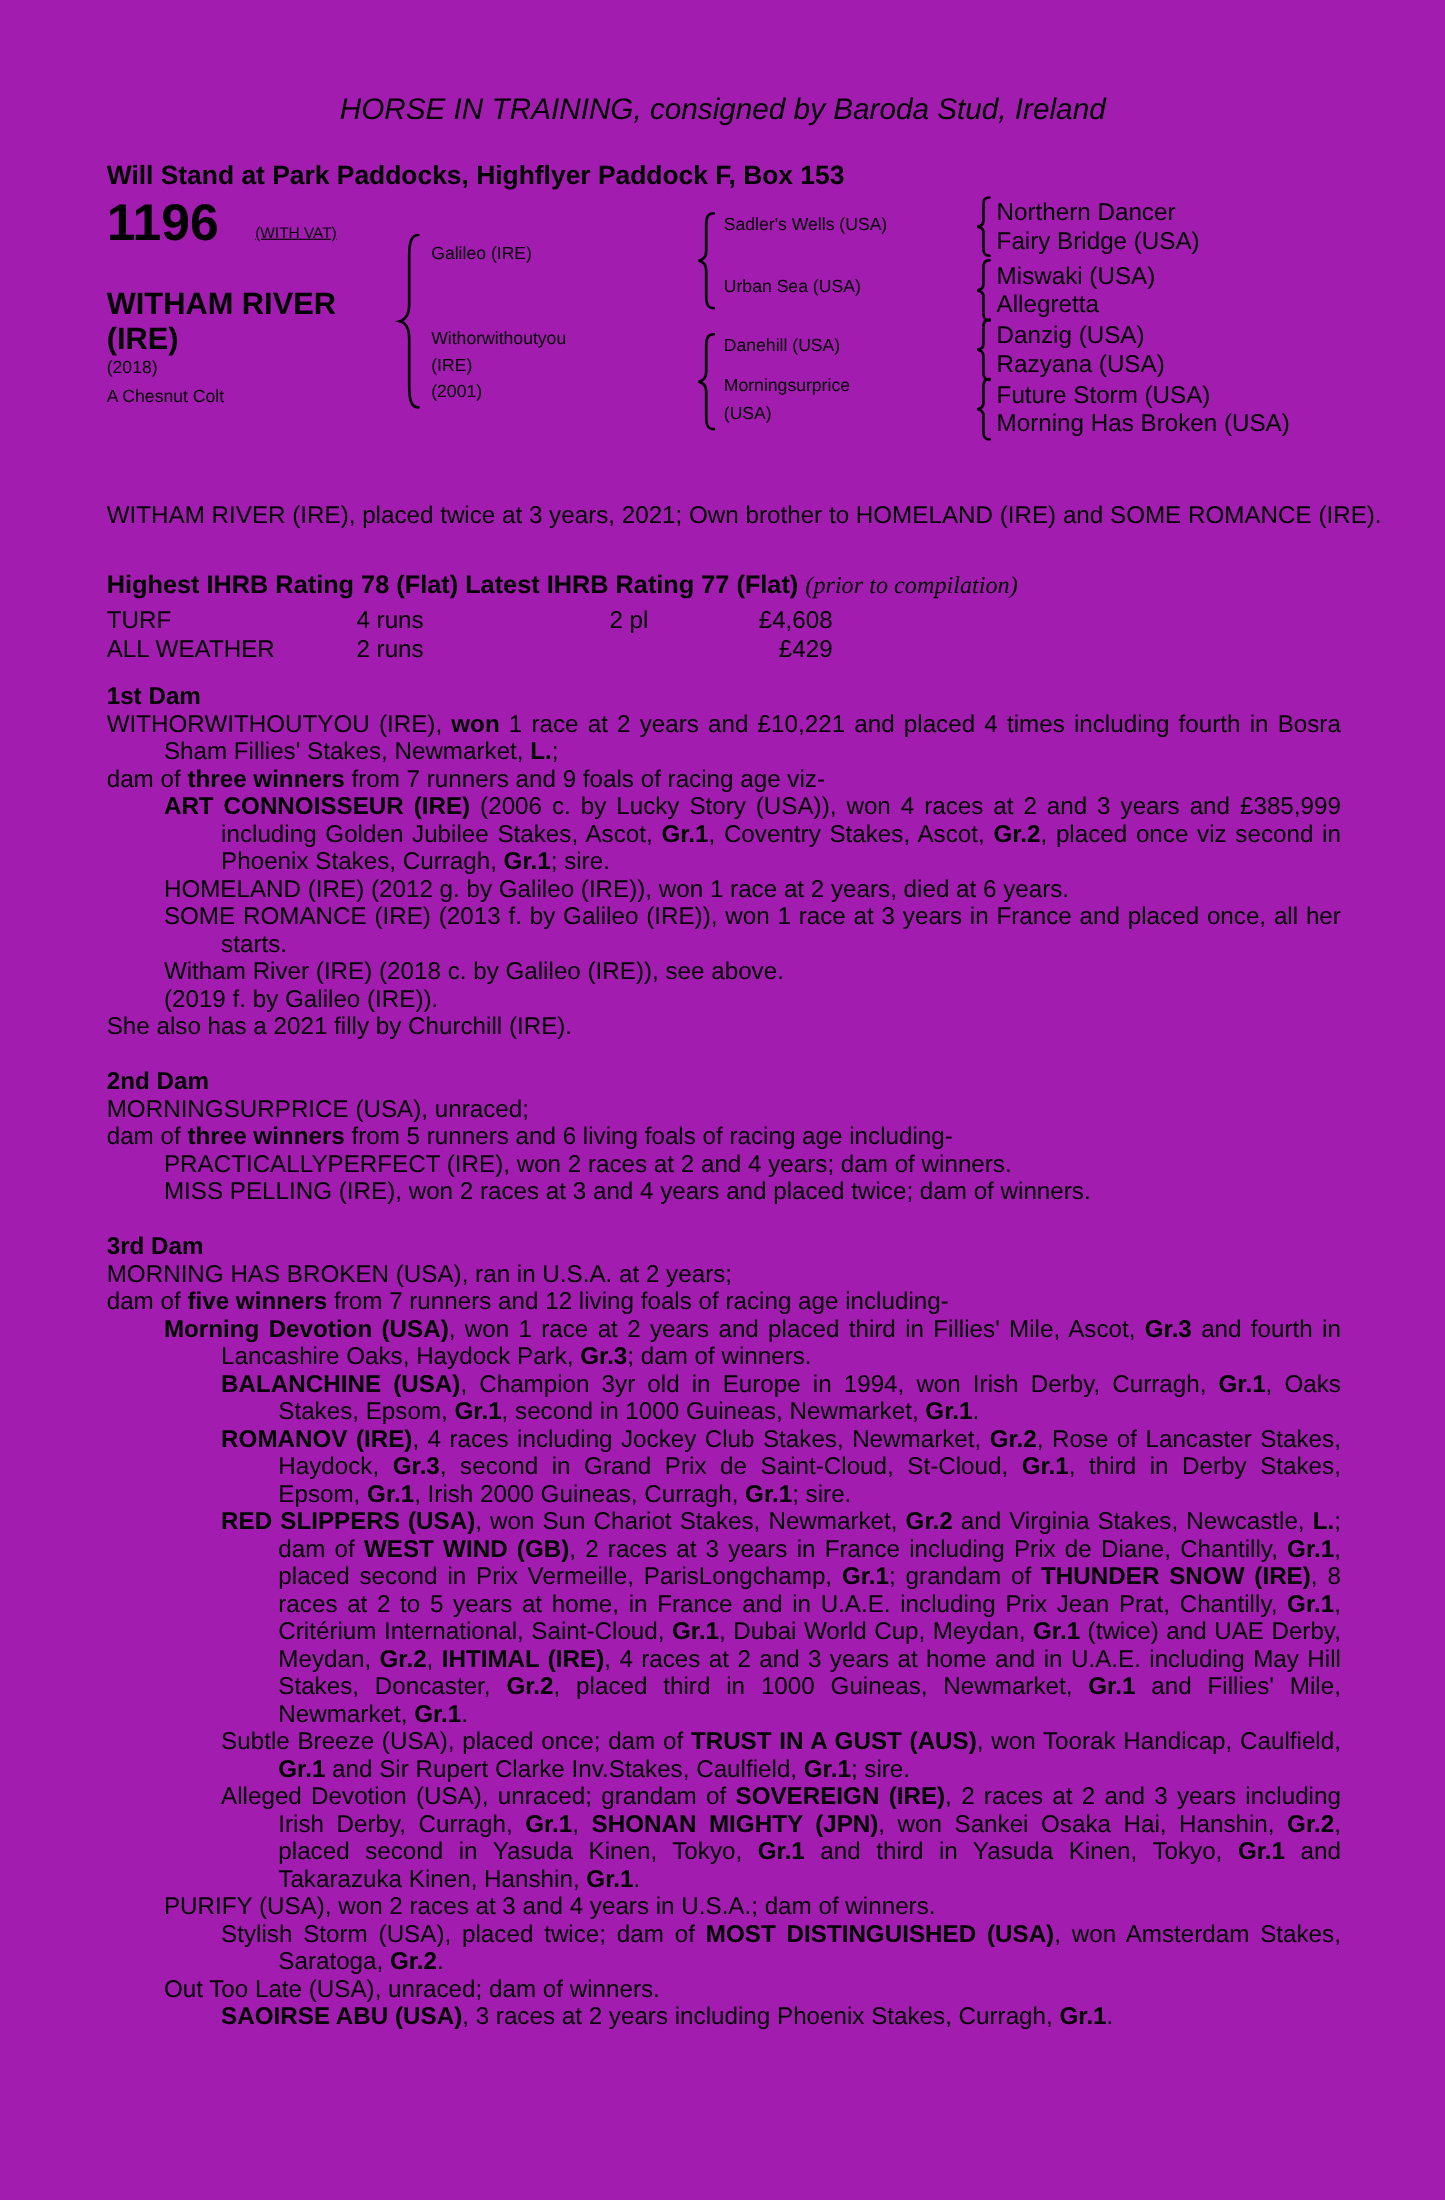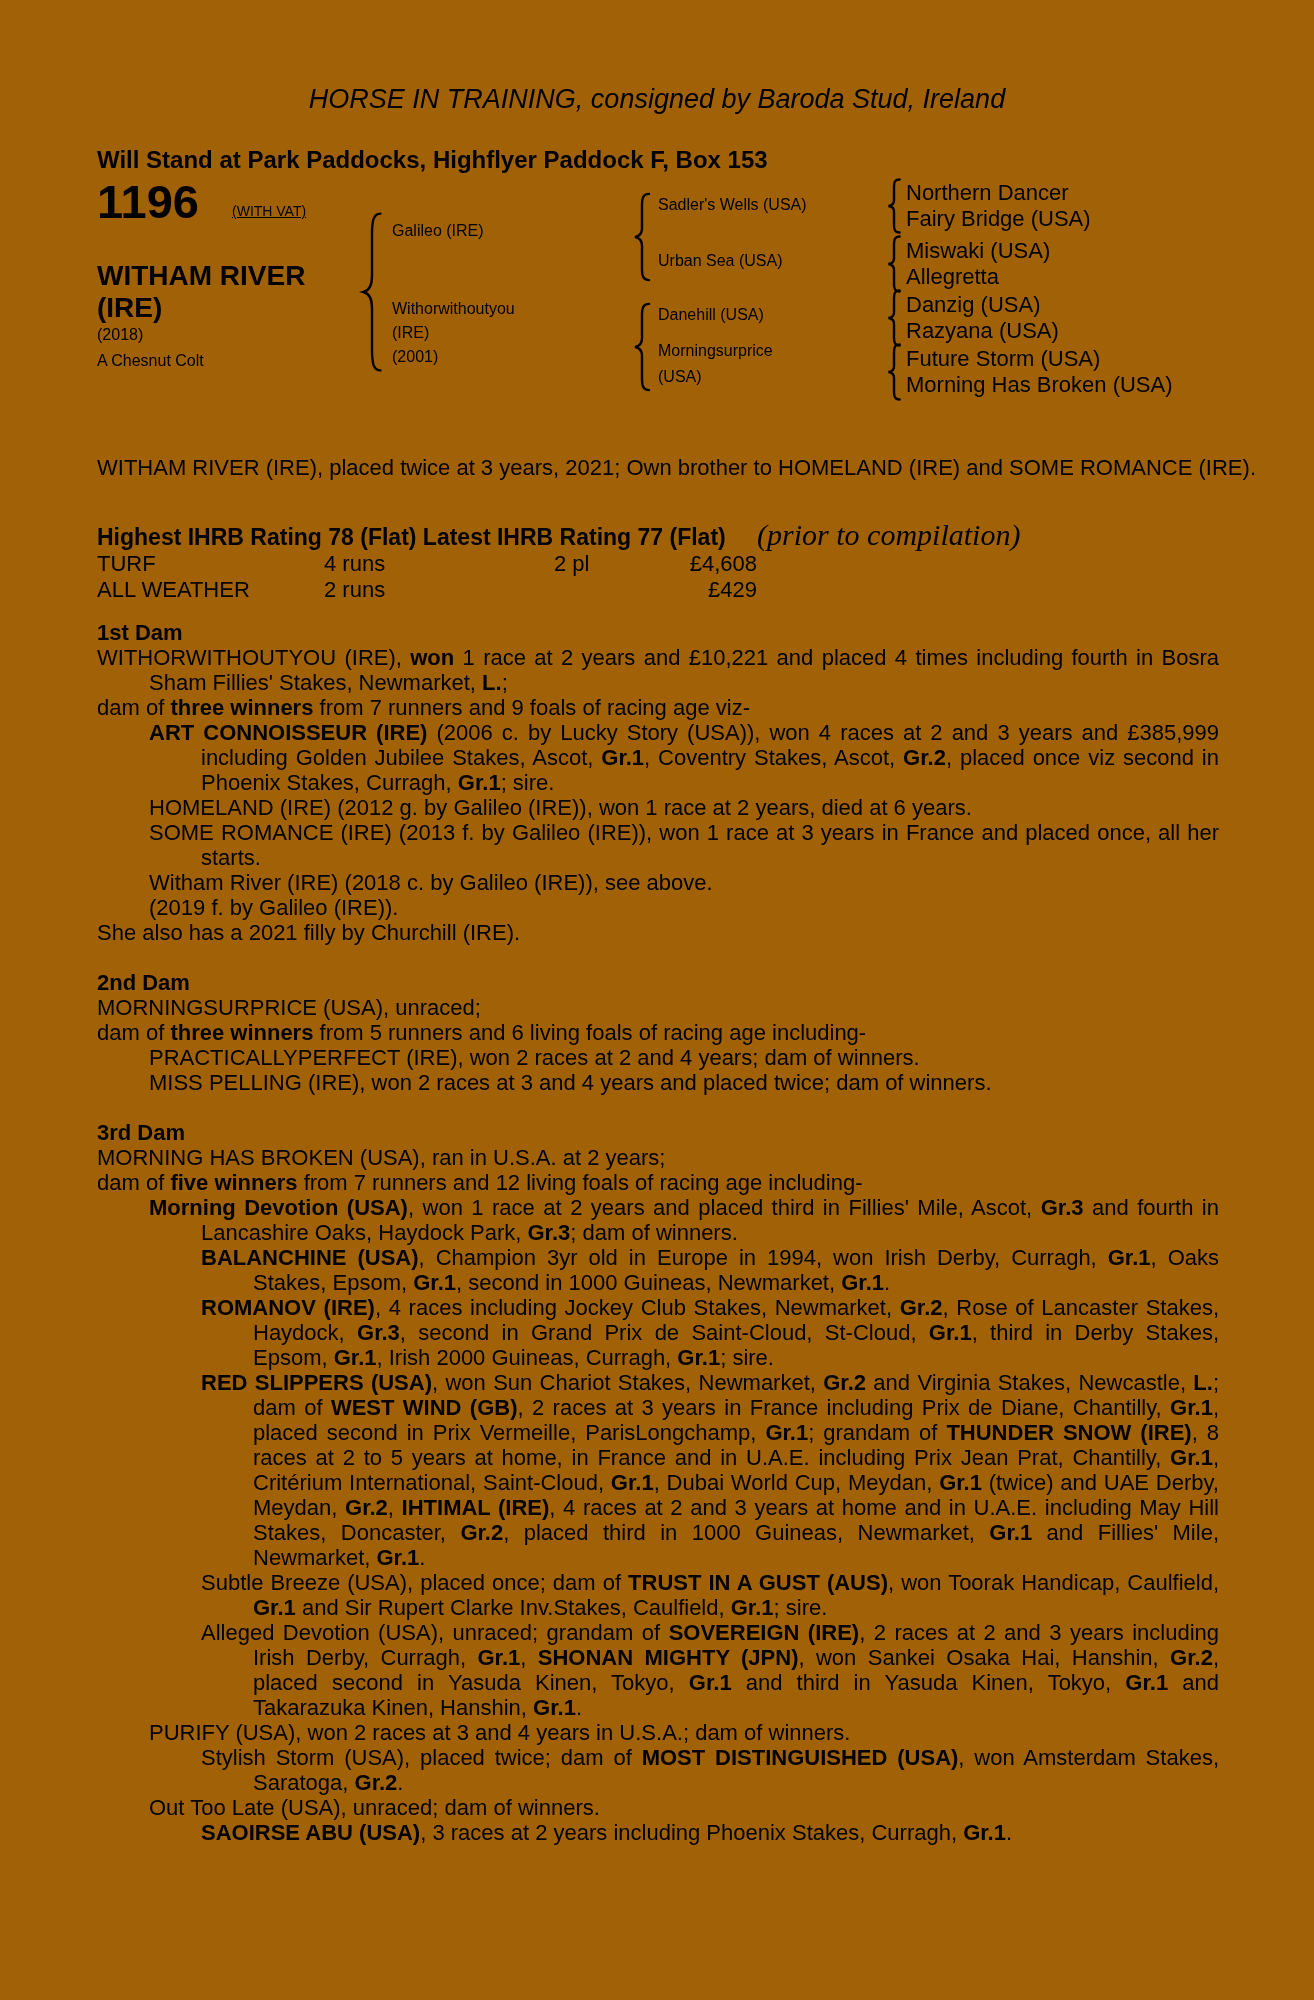--- a/index.html
+++ b/index.html
@@ -1,17 +1,17 @@
 <!DOCTYPE html>
 <html><head>
 <meta charset="utf-8">
 <style>
   html,body { margin:0; padding:0; background:#ffffff; }
   body { width:1314px; height:2000px; font-family:"Liberation Sans", sans-serif; color:#000; }
-  .page { position:relative; width:1314px; height:2000px; background:#a16207; overflow:hidden; }
+  .page { position:relative; width:1314px; height:2000px; background:#a21caf; overflow:hidden; }
 
   .title { position:absolute; top:84px; left:0; width:1314px; text-align:center;
            font-style:italic; font-size:27px; }
   .stand-line { position:absolute; top:146px; left:97px; font-weight:bold; font-size:24px; }
 
   
   .abs { position:absolute; font-size:16px; white-space:nowrap; }
   .lot-number { left:97px; top:174px; font-size:47px; font-weight:bold; }
   .lot-vat { left:232px; top:203px; font-size:14px;text-decoration:underline; }
   .horse-name { font-size:28px; font-weight:bold; }
@@ -19,21 +19,21 @@
   svg.brace { position:absolute; overflow:visible; }
   svg.brace path { fill:none; stroke:#000; stroke-width:2.4; vector-effect:non-scaling-stroke; stroke-linecap:round; }
 
   
   .race-record { position:absolute; left:97px; top:433px; width:1122px;
                  font-size:22px; line-height:26px; text-align:justify;
                  padding-left:52px; text-indent:-52px; }
 
   .rating { position:absolute; left:97px; top:518px; font-size:23px; white-space:nowrap; }
   .rating .headline { font-weight:bold; }
-  .rating .note { font-family:"Liberation Serif", serif; font-style:italic; font-size:30px;margin-left:25px; }
+  .rating .note { font-family:"Liberation Serif", serif; font-style:italic; font-size:22px; }
 
   .rec-table { position:absolute; left:97px; top:551px; width:700px; font-size:22px; }
   .rec-row { position:relative; height:26px; }
   .rec-surface { position:absolute; left:0; }
   .rec-runs { position:absolute; left:227px; }
   .rec-pl { position:absolute; left:457px; }
   .rec-earn { position:absolute; left:560px; width:100px; text-align:right; }
 
   
   .sections { position:absolute; left:97px; top:620px; width:1122px;

